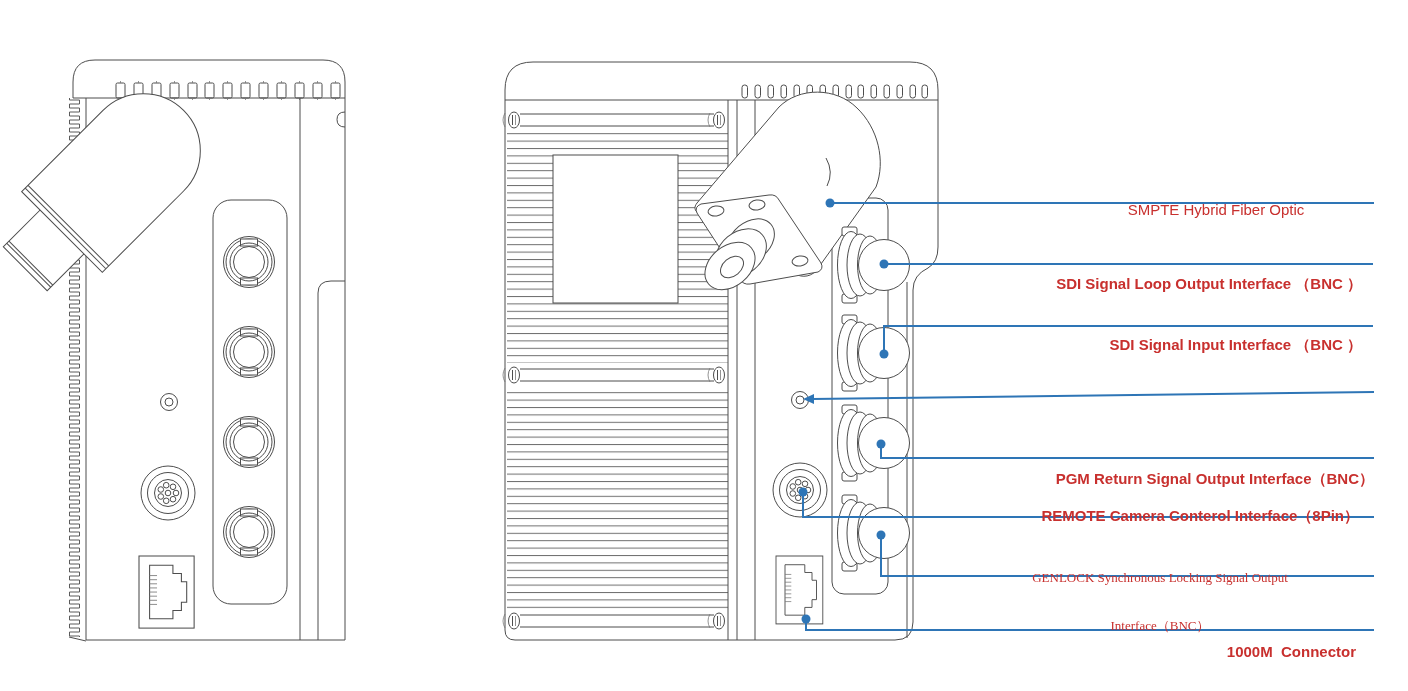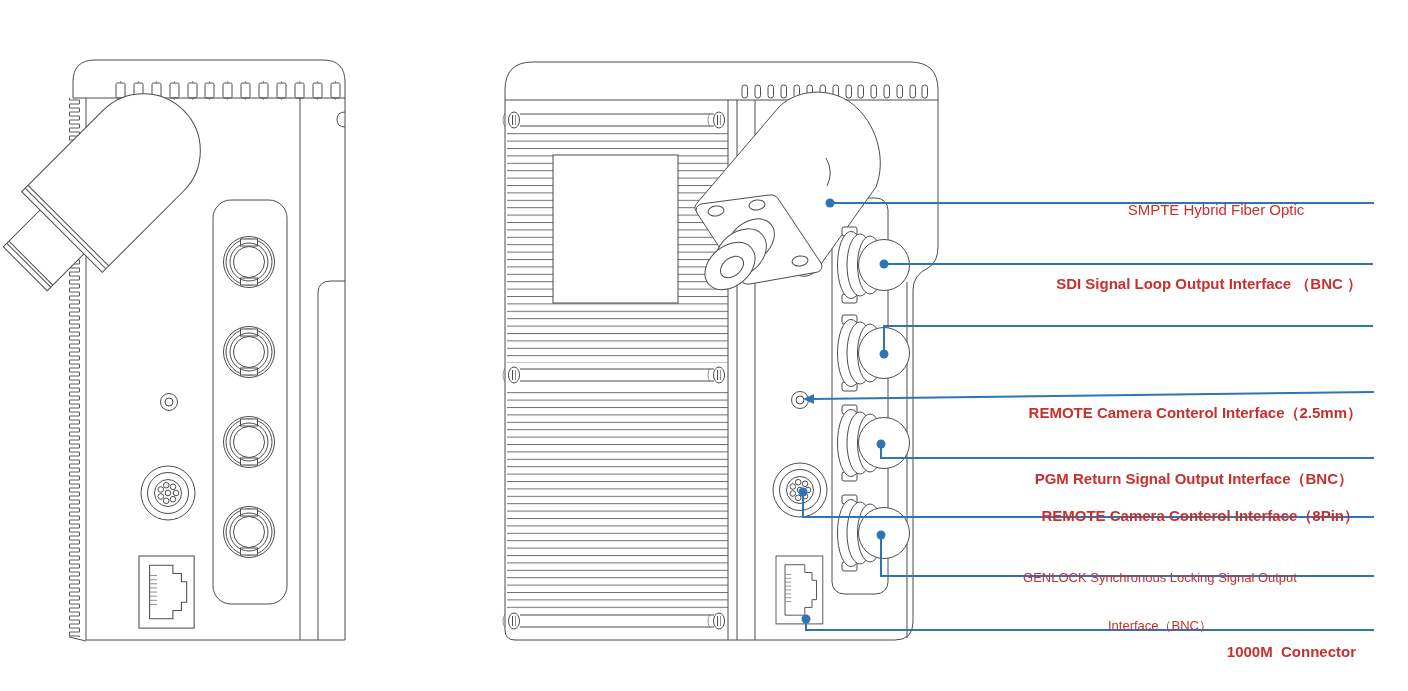--- a/index.html
+++ b/index.html
@@ -10,21 +10,21 @@
   .ln{fill:none;stroke:var(--line-art,#4d4d4d);stroke-width:1;}
   .wh{fill:#ffffff;stroke:var(--line-art,#4d4d4d);stroke-width:1;}
   .thin{fill:none;stroke:#777;stroke-width:0.8;}
   .leader{fill:none;stroke:var(--leader-blue,#2E75B6);stroke-width:2;}
   .ldot{fill:var(--leader-blue,#2E75B6);stroke:none;}
   
   .lbl{position:absolute;color:var(--label-red,#C8302E);font-size:15px;line-height:18px;
        white-space:pre;}
   .lbl.center{text-align:center;}
   .lbl.right{text-align:right;font-weight:bold;}
-  .lbl.small{font-size:13px;line-height:16px;}
+  .lbl.small{font-size:13px;line-height:16px;font-family:Liberation Serif, serif;}
 </style>
 </head>
 <body>
 
 <div class="canvas">
 
   <svg class="art" width="1408" height="691" viewBox="0 0 1408 691">
     <defs>
       <pattern id="fins" patternUnits="userSpaceOnUse" width="10" height="7.4">
         <path d="M0,0.5 H10" stroke="#6e6e6e" stroke-width="1" fill="none"></path>
@@ -260,26 +260,26 @@
   </svg>
 
   <div class="lbl center" style="left:1085px;top:165px;width:262px;">
     <div>SMPTE Hybrid Fiber Optic</div>
   </div>
 
   <div class="lbl right" style="right:46px;top:239px;width:420px;">
     <div>SDI Signal Loop Output Interface （BNC ）</div>
   </div>
 
-
-  <div class="lbl right" style="right:46px;top:368px;width:460px;">
-    <div>REMOTE Camera Conterol Interface（2.5mm）</div>
-  </div>
-
-  <div class="lbl right" style="right:55px;top:434px;width:460px;">
+  <div class="lbl right" style="right:46px;top:300px;width:420px;">
+    <div>SDI Signal Input Interface （BNC ）</div>
+  </div>
+
+
+  <div class="lbl right" style="right:34px;top:434px;width:460px;">
     <div>PGM Return Signal Output Interface（BNC）</div>
   </div>
 
   <div class="lbl right" style="right:49px;top:471px;width:460px;">
     <div>REMOTE Camera Conterol Interface（8Pin）</div>
   </div>
 
   <div class="lbl center small" style="left:1015px;top:538px;width:290px;">
     <div>GENLOCK Synchronous Locking Signal Output</div>
     <div>Interface（BNC）</div>

